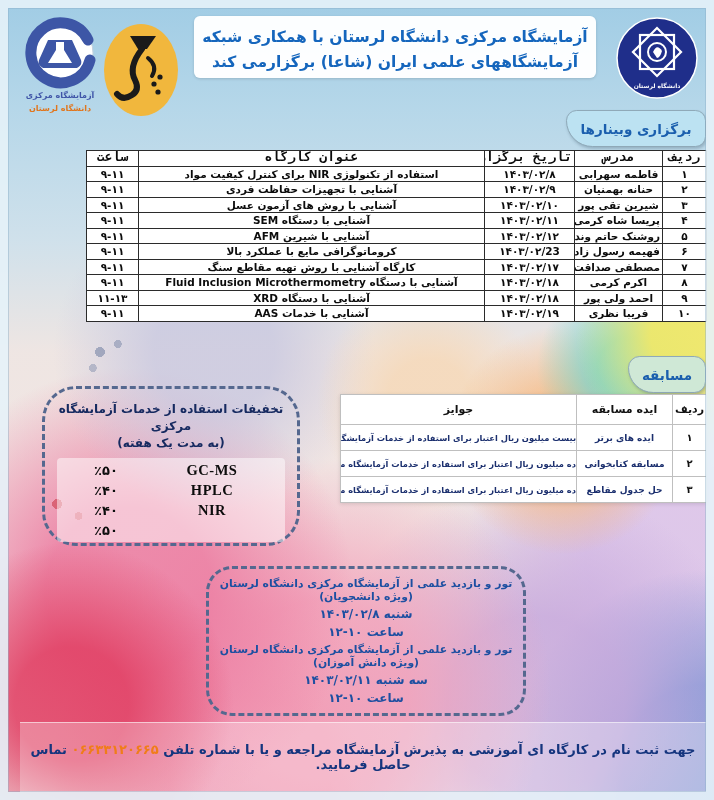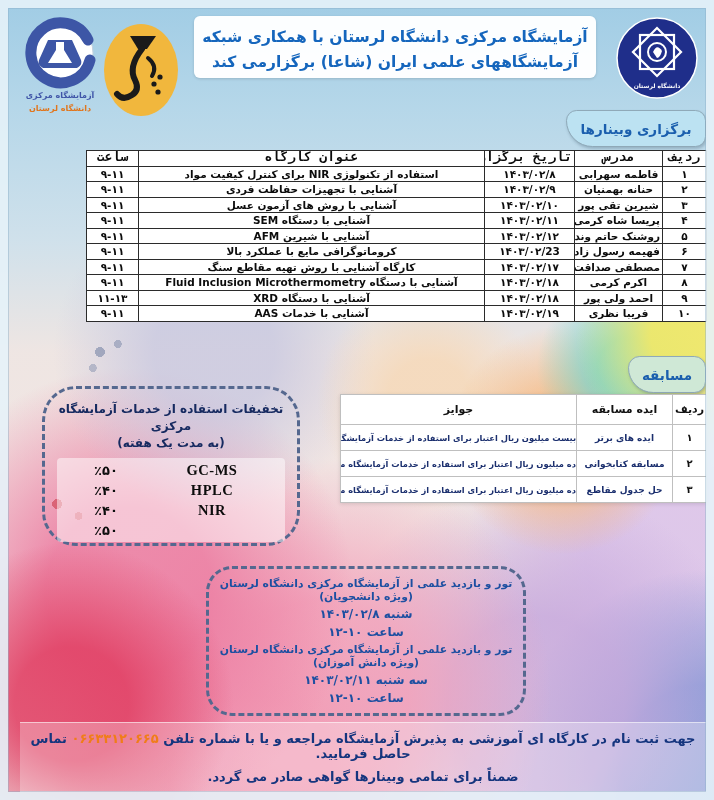--- a/index.html
+++ b/index.html
@@ -299,15 +299,14 @@
     <div>ساعت ۱۰-۱۲</div>
     <div class="long">تور و بازدید علمی از آزمایشگاه مرکزی دانشگاه لرستان (ویژه دانش آموزان)</div>
     <div>سه شنبه ۱۴۰۳/۰۲/۱۱</div>
     <div>ساعت ۱۰-۱۲</div>
   </div>
 
   <div class="footer">
     <div>
       <span>جهت ثبت نام در کارگاه ای آموزشی به پذیرش آزمایشگاه مراجعه و یا با شماره تلفن </span><span class="phone">۰۶۶۳۳۱۲۰۶۶۵</span><span> تماس حاصل فرمایید.</span>
     </div>
-    <div>ضمناً برای تمامی وبینارها گواهی صادر می گردد.</div>
   </div>
 </div>
 
 </body></html>

